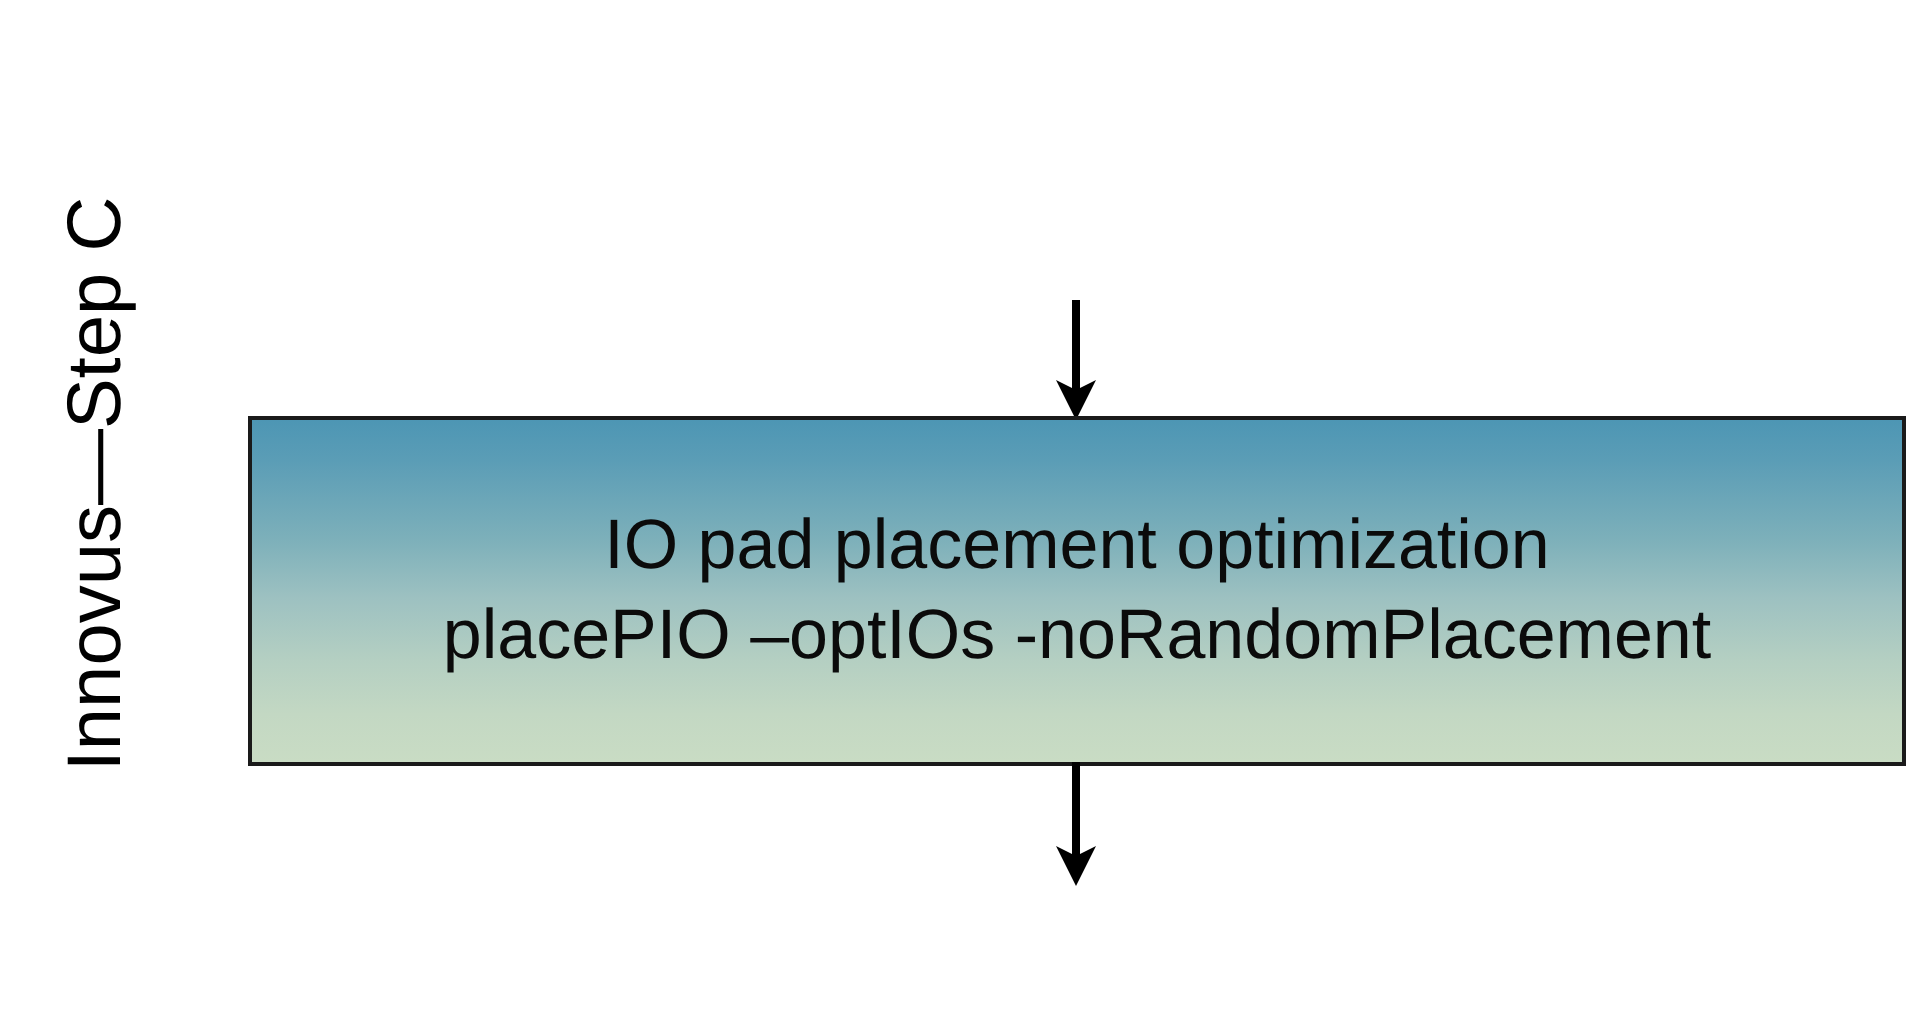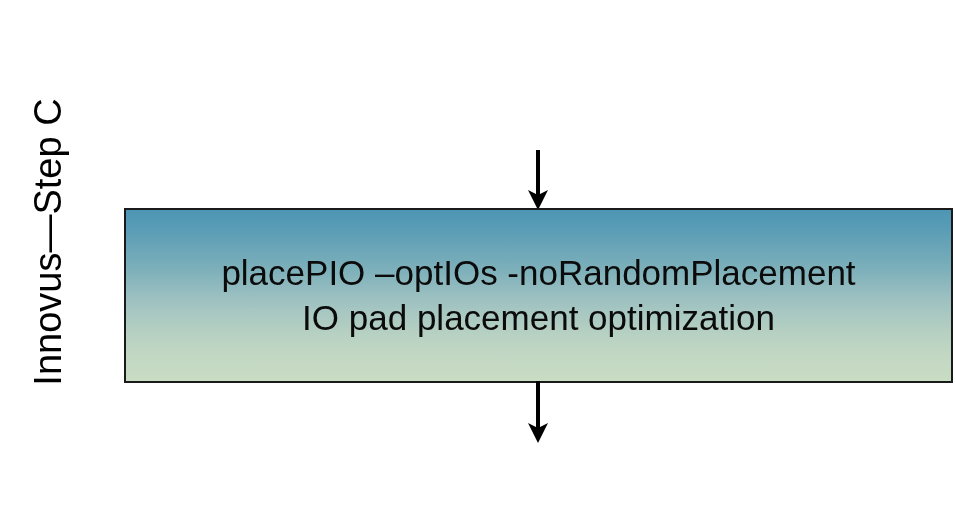--- a/index.html
+++ b/index.html
@@ -80,22 +80,22 @@
   <div class="side-label">Innovus—Step C</div>
 
   <div class="arrow arrow-top">
     <svg width="40" height="60" viewBox="0 0 40 60">
       <line x1="20" y1="0" x2="20" y2="48" stroke="#000000" stroke-width="4"></line>
       <polygon points="20,60 10,40 20,45 30,40" fill="#000000"></polygon>
     </svg>
   </div>
 
   <div class="process-box">
+    <div class="process-line">IO pad placement optimization</div>
     <div class="process-line">placePIO –optIOs -noRandomPlacement</div>
-    <div class="process-line">IO pad placement optimization</div>
   </div>
 
   <div class="arrow arrow-bottom">
     <svg width="40" height="62" viewBox="0 0 40 62">
       <line x1="20" y1="0" x2="20" y2="50" stroke="#000000" stroke-width="4"></line>
       <polygon points="20,62 10,42 20,47 30,42" fill="#000000"></polygon>
     </svg>
   </div>
 
 </div>

